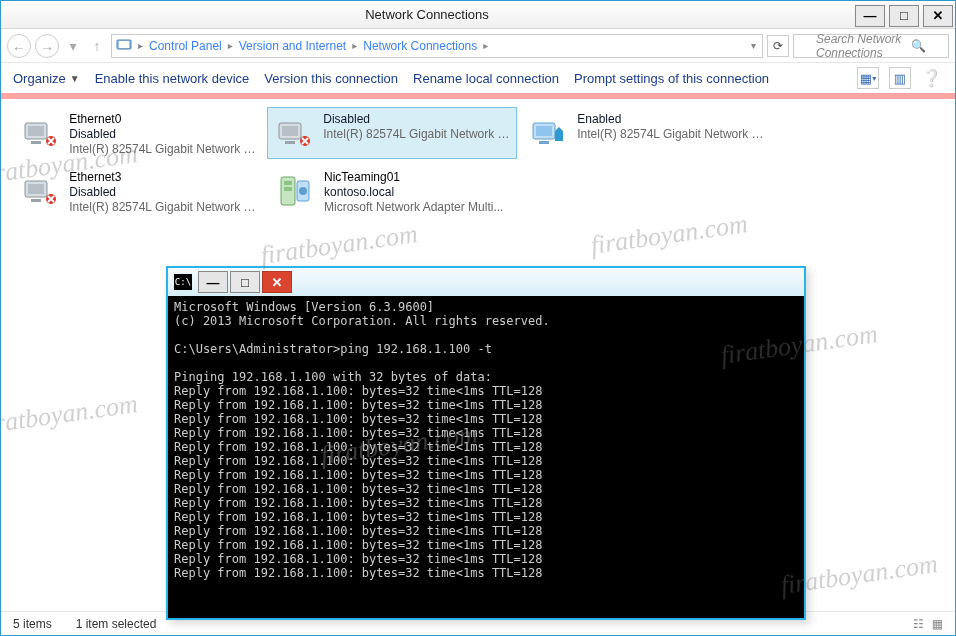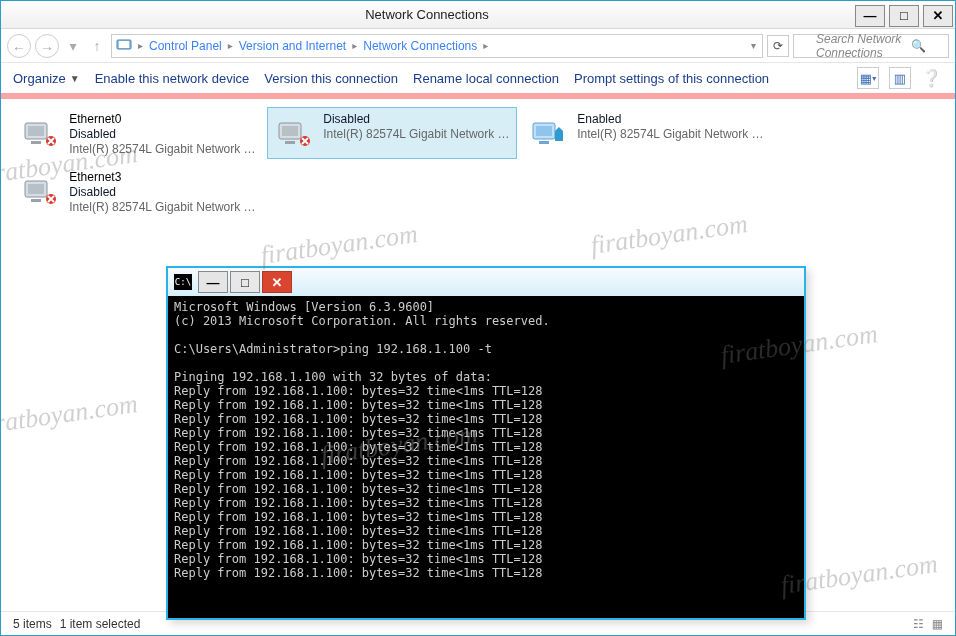--- a/index.html
+++ b/index.html
@@ -41,21 +41,21 @@
 .conn-item { width: 250px; height: 52px; display:flex; align-items:flex-start; gap:8px; padding:4px 6px; border:1px solid transparent; }
 .conn-item.selected { background:#d8eef7; border:1px solid #7cc4e8; }
 .conn-icon { width: 42px; height:42px; display:flex; align-items:center; justify-content:center; }
 .conn-icon svg { width:40px; height:40px;}
 .conn-text { display:flex; flex-direction:column; font-size:12px; line-height:15px; color:#222; overflow:hidden;}
 .conn-text .name { color:#000; }
 .conn-text .status { color:#0f172a; }
 .conn-text .desc { color:#666; white-space:nowrap; overflow:hidden; text-overflow:ellipsis; max-width:190px;}
 
 
-.statusbar { height: 24px; border-top:1px solid #e6e6e6; background:#fff; display:flex; align-items:center; padding:0 12px; gap:8px; font-size:12px; color:#333;}
+.statusbar { height: 24px; border-top:1px solid #e6e6e6; background:#fff; display:flex; align-items:center; padding:0 12px; gap:24px; font-size:12px; color:#333;}
 .statusbar .right-icons { margin-left:auto; display:flex; gap:8px; color:#888;}
 
 
 .cmd-window { position:absolute; left:166px; top:266px; width:640px; height:354px; border:2px solid #27b4e9; background:#27b4e9; display:flex; flex-direction:column; box-shadow: 4px 4px 8px rgba(0,0,0,0.15);}
 .cmd-titlebar { height:28px; background:linear-gradient(#f7fcfe,#d7eef9); display:flex; align-items:center; padding-left:6px;}
 .cmd-titlebar .cmd-icon { width:18px; height:16px; background:#000; color:#fff; font-size:9px; display:flex; align-items:center; justify-content:center; margin-right:6px; font-family:monospace;}
 .cmd-titlebar .cmd-title { flex:1; text-align:center; font-size:12px; color:#222;}
 .cmd-controls { display:flex;}
 .cmd-btn { width:30px; height:22px; border:1px solid #888; display:flex; align-items:center; justify-content:center; font-size:13px; font-weight:bold; margin-right:2px;}
 .cmd-btn.min { background:#e5e5e5;}
@@ -186,20 +186,36 @@
               <path d="M27 25 L33 31 M33 25 L27 31" stroke="#fff" stroke-width="2"></path>
             </svg>
         </div>
         <div class="conn-text">
           <span class="name">Ethernet3</span>
           <span class="status">Disabled</span>
           <span class="desc">Intel(R) 82574L Gigabit Network C...</span>
         </div>
       </div>
 
+      <div class="conn-item">
+        <div class="conn-icon">
+          <svg viewBox="0 0 40 40">
+              <rect x="6" y="6" width="14" height="28" rx="2" fill="#c7e4c3" stroke="#6da864"></rect>
+              <rect x="9" y="10" width="8" height="4" fill="#8cc484"></rect>
+              <rect x="9" y="16" width="8" height="4" fill="#8cc484"></rect>
+              <rect x="22" y="10" width="12" height="20" rx="2" fill="#bfe0f8" stroke="#5f9fd0"></rect>
+              <circle cx="28" cy="20" r="4" fill="#5f9fd0"></circle>
+            </svg>
+        </div>
+        <div class="conn-text">
+          <span class="name">NicTeaming01</span>
+          <span class="status">kontoso.local</span>
+          <span class="desc">Microsoft Network Adapter Multi...</span>
+        </div>
+      </div>
     </div>
   </div>
 
   <div class="statusbar">
     <span>5 items</span>
     <span>1 item selected</span>
     <div class="right-icons">
       <span>☷</span>
       <span>▦</span>
     </div>

